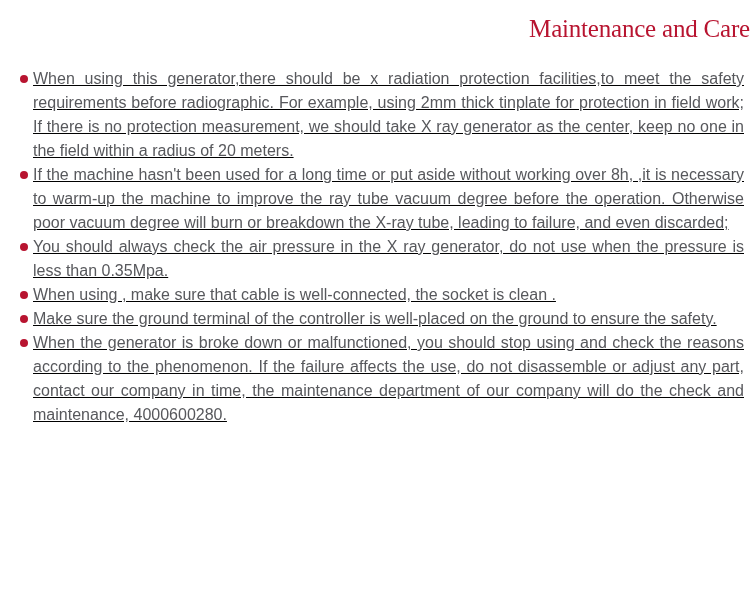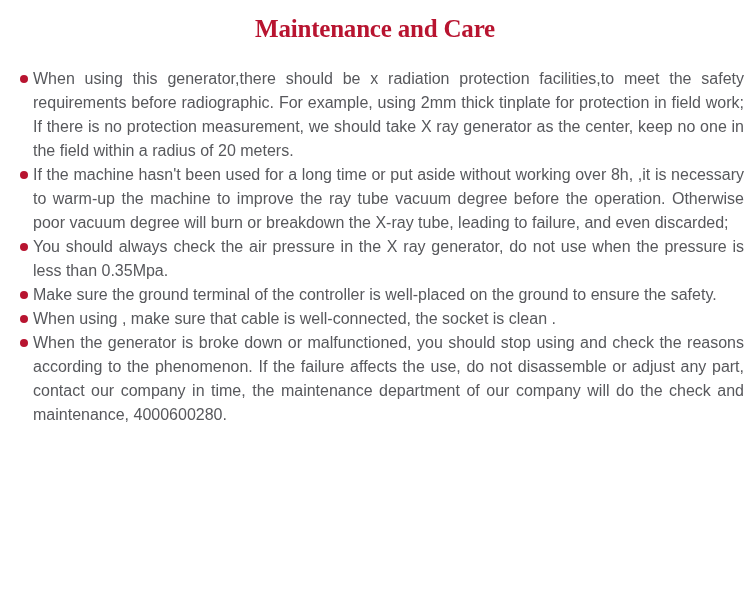--- a/index.html
+++ b/index.html
@@ -17,32 +17,33 @@
     overflow: hidden;
   }
   .page {
     width: 750px;
     height: 592px;
     background: var(--bg);
     position: relative;
   }
   .title {
     margin: 13px 0 0 0;
-    text-align: center;
+    text-align: right;
     font-family: "Liberation Serif", serif;
-    font-weight: bold;
+    font-weight: normal;
     font-size: 25px;
     line-height: 31px;
     letter-spacing: -0.2px;
     color: var(--accent);
   }
   .bullet-list {
     list-style: none;
     margin: 23px 6px 0 20px;
     padding: 0;
+    text-decoration: underline;
   }
   .bullet-list li {
     position: relative;
     padding-left: 13px;
     color: var(--text);
     font-size: 16px;
     line-height: 24px;
     text-align: justify;
     text-justify: inter-word;
   }
@@ -69,24 +70,24 @@
     <li>
       <span class="bullet"></span>
       <span>If the machine hasn't been used for a long time or put aside without working over 8h, ,it is necessary to warm-up the machine to improve the ray tube vacuum degree before the operation. Otherwise poor vacuum degree will burn or breakdown the X-ray tube, leading to failure, and even discarded;</span>
     </li>
     <li>
       <span class="bullet"></span>
       <span>You should always check the air pressure in the X ray generator, do not use when the pressure is less than 0.35Mpa.</span>
     </li>
     <li>
       <span class="bullet"></span>
-      <span>Make sure the ground terminal of the controller is well-placed on the ground to ensure the safety.</span>
+      <span>When using , make sure that cable is well-connected, the socket is clean .</span>
     </li>
     <li>
       <span class="bullet"></span>
-      <span>When using , make sure that cable is well-connected, the socket is clean .</span>
+      <span>Make sure the ground terminal of the controller is well-placed on the ground to ensure the safety.</span>
     </li>
     <li>
       <span class="bullet"></span>
       <span>When the generator is broke down or malfunctioned, you should stop using and check the reasons according to the phenomenon. If the failure affects the use, do not disassemble or adjust any part, contact our company in time, the maintenance department of our company will do the check and maintenance, 4000600280.</span>
     </li>
   </ul>
 </div>
 
 </body></html>

